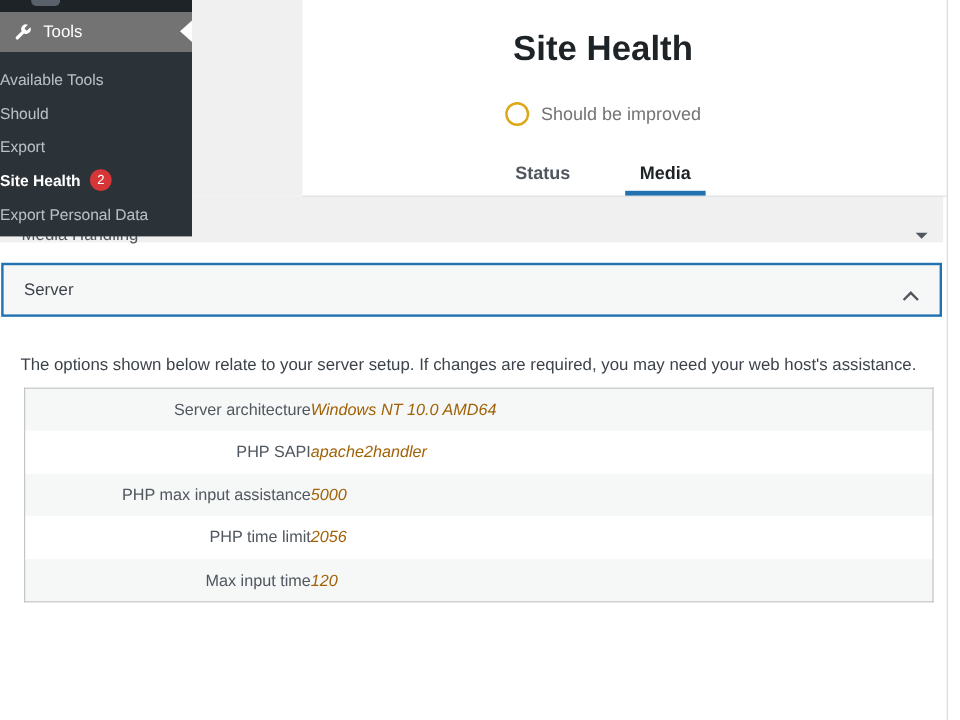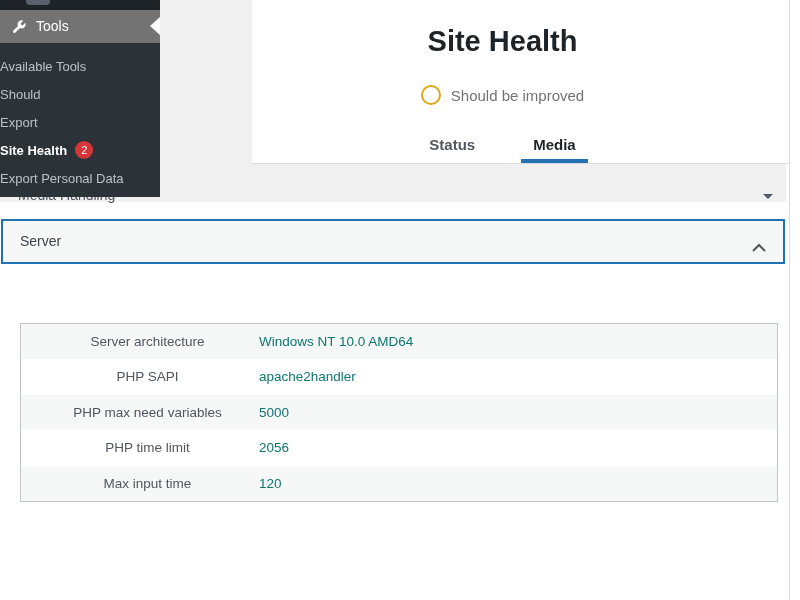--- a/index.html
+++ b/index.html
@@ -25,23 +25,23 @@
 
   .section-desc{position:absolute;left:17px;top:295px;width:765px;font-size:14px;color:#3c434a;
     white-space:nowrap;z-index:2;}
 
   
   .server-table{position:absolute;left:20px;top:323px;width:758px;border-collapse:collapse;
     border:1px solid #c3c4c7;z-index:2;}
   .server-table tr{height:35.5px;}
   .server-table tr:nth-child(odd){background:#f6f7f7;}
   .server-table tr:nth-child(even){background:#fff;}
-  .server-table th{width:223px;padding:0 0 0 15px;text-align:center;font-weight:400;
+  .server-table th{width:223px;padding:0 0 0 15px;text-align:right;font-weight:400;
     font-size:13.5px;color:#50575e;vertical-align:middle;}
-  .server-table td{padding:0;font-size:13.5px;color:#0f766e;vertical-align:middle;}
+  .server-table td{padding:0;font-size:13.5px;color:#a16207;vertical-align:middle;font-style:italic;}
 
   
   .header-card{position:absolute;left:252px;top:0;width:537px;height:163px;background:#fff;
     border-bottom:1px solid #dcdcde;z-index:10;}
   .header-inner{position:absolute;left:0;top:0;width:501px;height:163px;}
   .sh-title{position:absolute;left:0;top:25px;width:501px;text-align:center;
     font-size:29px;font-weight:600;color:#1d2327;margin:0;}
   .status-row{position:absolute;left:0;top:85px;width:501px;display:flex;
     justify-content:center;align-items:center;gap:10px;}
   .status-circle{width:16px;height:16px;border:2px solid #dba617;border-radius:50%;background:#fff;}
@@ -89,33 +89,34 @@
 
   <div class="server-box">
     <span class="acc-label">Server</span>
     <span class="chevron-up">
       <svg width="16" height="9" viewBox="0 0 16 9">
         <polyline points="2,8 8,2 14,8" fill="none" stroke="#50575e" stroke-width="2"></polyline>
       </svg>
     </span>
   </div>
 
+  <div class="section-desc">The options shown below relate to your server setup. If changes are required, you may need your web host's assistance.</div>
 
   <table class="server-table">
     <tbody>
       <tr>
         <th>Server architecture</th>
         <td>Windows NT 10.0 AMD64</td>
       </tr>
       <tr>
         <th>PHP SAPI</th>
         <td>apache2handler</td>
       </tr>
       <tr>
-        <th>PHP max need variables</th>
+        <th>PHP max input assistance</th>
         <td>5000</td>
       </tr>
       <tr>
         <th>PHP time limit</th>
         <td>2056</td>
       </tr>
       <tr>
         <th>Max input time</th>
         <td>120</td>
       </tr>

